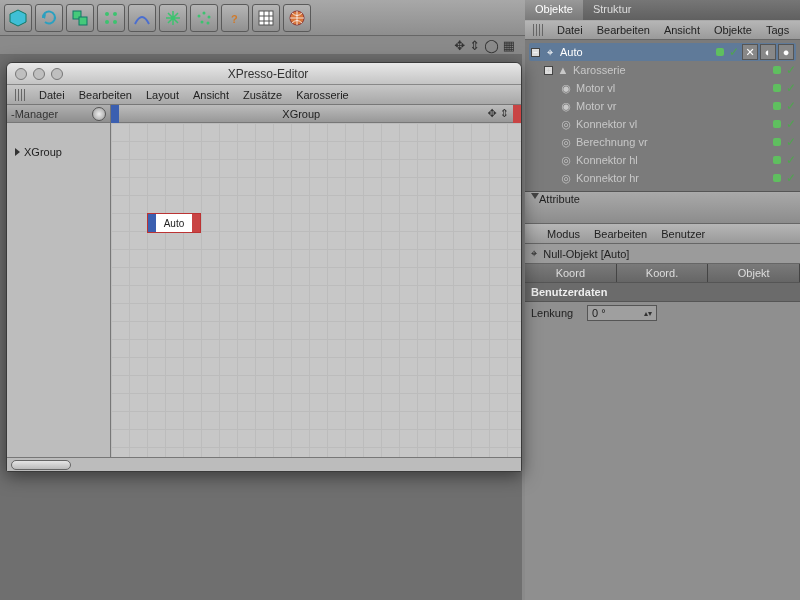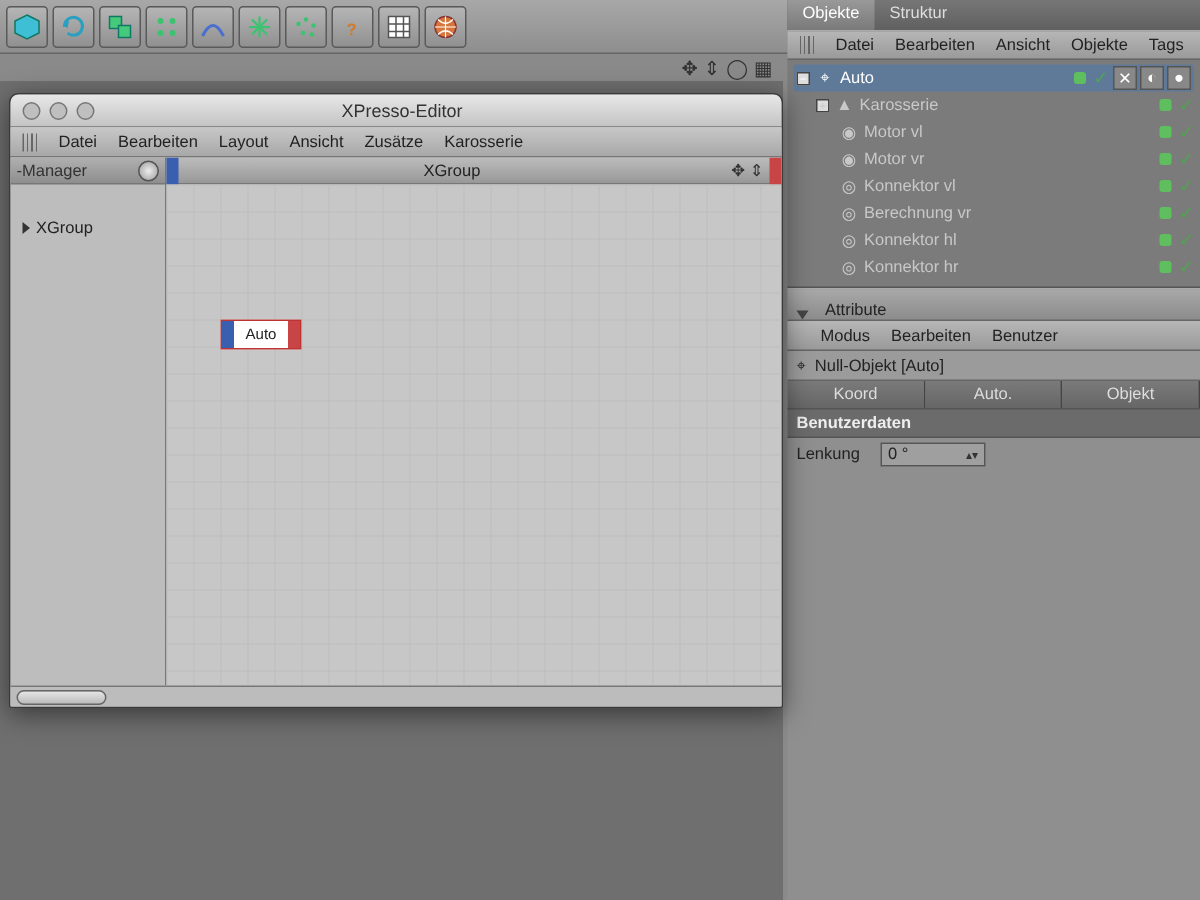--- a/index.html
+++ b/index.html
@@ -31,21 +31,21 @@
 .tree-row .spacer { width:12px; }
 .tree-row .icon { width:14px; height:14px; display:inline-flex; align-items:center; justify-content:center; }
 .tree-row .label { flex:1; cursor:pointer; }
 .tree-row .dots { width:8px; height:8px; background:#5fbf5f; border-radius:2px; margin:0 2px; }
 .tree-row .check { color:#4fa54f; font-size:12px;}
 .tag-cells { display:flex; gap:2px; }
 .tag-cell { width:16px; height:16px; border:1px solid #555; background:#888; display:flex; align-items:center; justify-content:center;}
 
 
 .attr-panel { background:#8f8f8f; flex:1; display:flex; flex-direction:column; }
-.attr-header { height:22px; background:linear-gradient(#a8a8a8,#8c8c8c); display:flex; align-items:flex-end; padding:0 6px; gap:11px; border-top:1px solid #aaa; border-bottom:1px solid #666;}
+.attr-header { height:32px; background:linear-gradient(#a8a8a8,#8c8c8c); display:flex; align-items:flex-start; padding:0 6px; gap:0; border-top:1px solid #aaa; border-bottom:1px solid #666;}
 .attr-header .arrow { width:0; height:0; border-left:4px solid transparent; border-right:4px solid transparent; border-top:6px solid #444;}
 .attr-menu { height:20px; background:linear-gradient(#b6b6b6,#9a9a9a); display:flex; align-items:center; gap:14px; padding:0 8px; border-bottom:1px solid #666;}
 .attr-menu span { cursor:pointer; }
 .attr-title { height:20px; background:#9b9b9b; display:flex; align-items:center; padding:0 6px; gap:6px; border-bottom:1px solid #666;}
 .attr-tabs { display:flex; }
 .attr-tab { flex:1; text-align:center; padding:3px 0; background:linear-gradient(#7a7a7a,#666); color:#ddd; border-right:1px solid #444; cursor:pointer;}
 .section-head { background:#6b6b6b; color:#eee; padding:3px 6px; font-weight:bold; border-top:1px solid #555; border-bottom:1px solid #555;}
 .attr-row { display:flex; align-items:center; padding:3px 6px; gap:6px; }
 .attr-row .field { background:#9f9f9f; border:1px solid #555; height:16px; padding:0 4px; display:flex; align-items:center; justify-content:space-between; width:70px;}
 .attr-row .stepper { font-size:8px; color:#333; cursor:pointer;}
@@ -256,21 +256,21 @@
       <span>Modus</span>
       <span>Bearbeiten</span>
       <span>Benutzer</span>
     </div>
     <div class="attr-title">
       <span class="icon">⌖</span>
       <span>Null-Objekt [Auto]</span>
     </div>
     <div class="attr-tabs">
       <div class="attr-tab">Koord</div>
-      <div class="attr-tab">Auto.</div>
+      <div class="attr-tab">Koord.</div>
       <div class="attr-tab">Objekt</div>
     </div>
     <div class="section-head">Benutzerdaten</div>
     <div class="attr-row">
       <span style="width:50px;">Lenkung</span>
       <div class="field">
         <span>0 °</span>
         <span class="stepper">▴▾</span>
       </div>
     </div>

